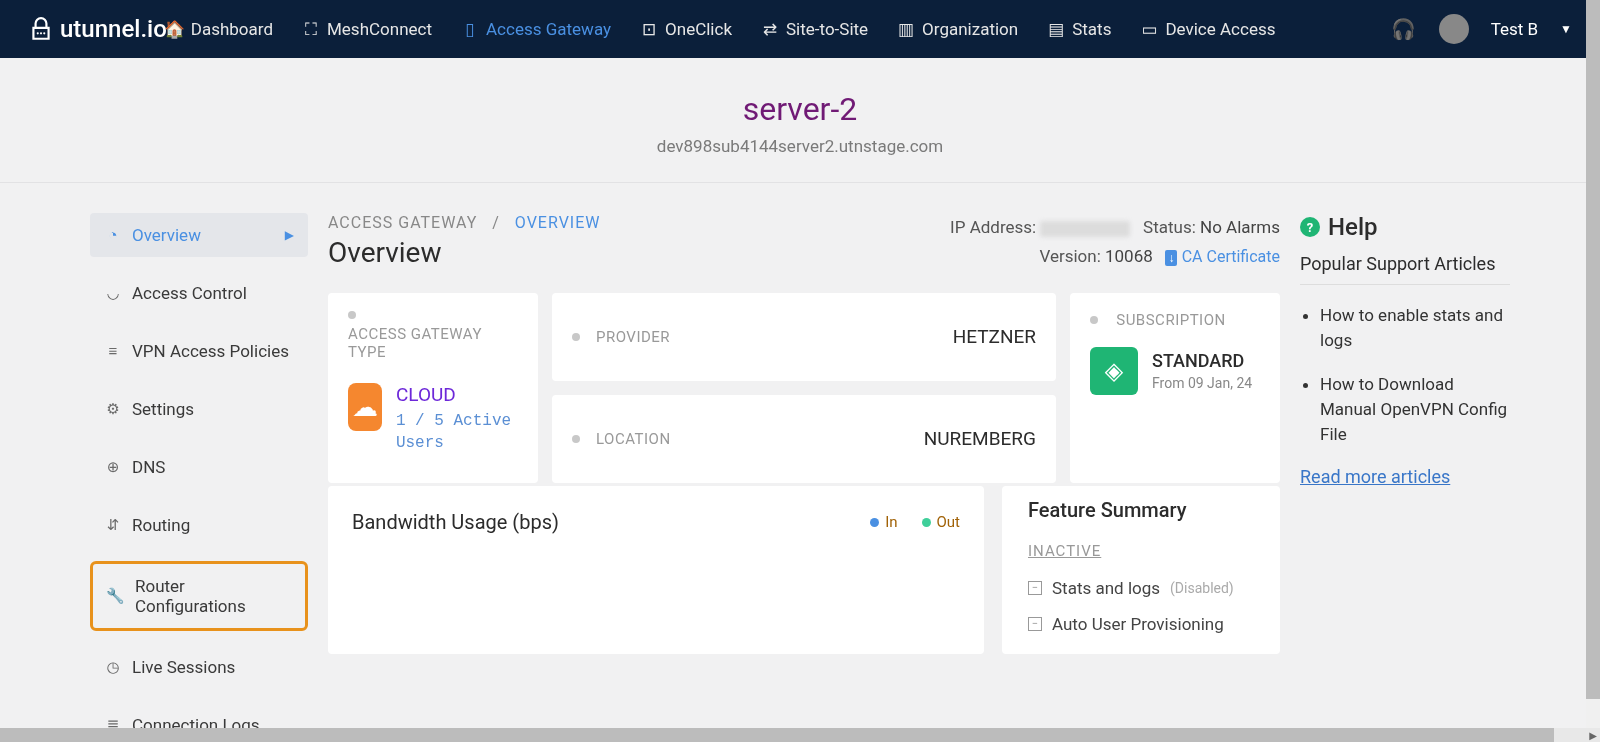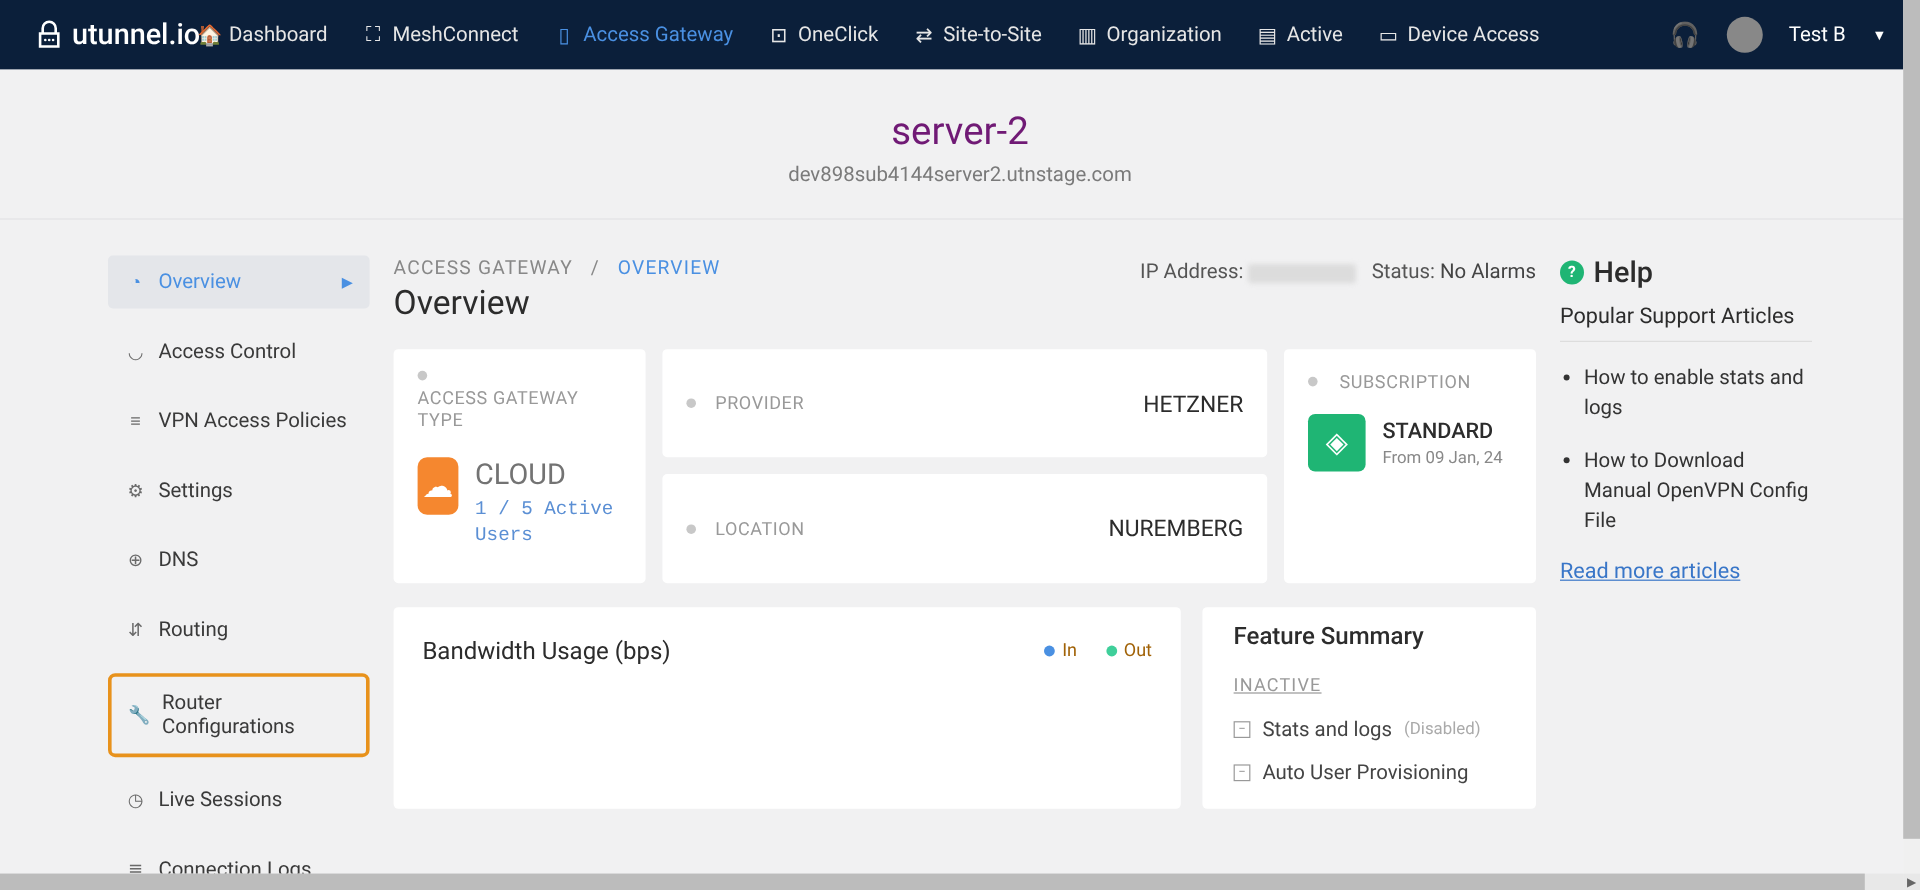--- a/index.html
+++ b/index.html
@@ -47,29 +47,29 @@
 .cards { display:flex; gap:14px; margin-top:22px; }
 .card { background:#fff; border-radius:4px; padding:18px 20px; }
 .card-col { display:flex; flex-direction:column; gap:14px; }
 .card.type { width:210px; padding-bottom:28px; }
 .card.sm { flex:1; display:flex; align-items:center; gap:16px; min-width:0; }
 .card-label { color:#999; font-size:15px; letter-spacing:0.5px; display:flex; align-items:center; gap:7px; }
 .dot { width:8px; height:8px; background:#c8c8c8; border-radius:50%; display:inline-block; }
 .card-value { color:#2c2c2c; font-size:19px; margin-left:auto; white-space:nowrap; }
 .cloud-row { display:flex; gap:14px; margin-top:22px; align-items:flex-start; }
 .cloud-icon { width:48px; height:48px; background:#f5872f; border-radius:8px; display:flex; align-items:center; justify-content:center; color:#fff; font-size:26px; }
-.cloud-name { font-size:24px; color:#737373; margin-bottom:4px; }
+.cloud-name { font-size:19px; color:#6d28d9; margin-bottom:4px; }
 .cloud-sub { color:#5b8fd4; font-size:16px; line-height:1.4;font-family:Liberation Mono, monospace; }
 .diamond-icon { width:48px; height:48px; background:#1fb574; border-radius:6px; display:flex; align-items:center; justify-content:center; color:#fff; font-size:24px; }
 .sub-card { width:210px; }
 .sub-row { display:flex; gap:14px; align-items:center; margin-top:18px; }
 .sub-name { font-size:18px; font-weight:500; }
 .sub-date { font-size:14px; color:#888; margin-top:4px; }
 
-.bottom-row { display:flex; gap:18px; margin-top:20px; }
+.bottom-row { display:flex; gap:18px; margin-top:3px; }
 .chart-card { background:#fff; border-radius:4px; padding:24px; flex:1; }
 .chart-head { display:flex; justify-content:space-between; align-items:center; }
 .chart-title { font-size:20px; font-weight:400; }
 .legend { display:flex; gap:24px; font-size:15px; color:#a16207; }
 .legend-dot { width:9px; height:9px; border-radius:50%; display:inline-block; margin-right:6px; }
 .chart-body { margin-top:18px; position:relative; height:96px; }
 .y-axis { position:absolute; left:0; top:0; bottom:0; width:50px; display:flex; flex-direction:column; justify-content:space-between; text-align:right; font-size:14px; color:#888; }
 .chart-area { position:absolute; left:60px; right:10px; top:5px; bottom:0; }
 .chart-area svg { width:100%; height:100%; }
 
@@ -128,21 +128,21 @@
     <div class="nav-item">
         <span class="nav-icon">⇄</span>
         <span>Site-to-Site</span>
       </div>
     <div class="nav-item">
         <span class="nav-icon">▥</span>
         <span>Organization</span>
       </div>
     <div class="nav-item">
         <span class="nav-icon">▤</span>
-        <span>Active</span>
+        <span>Stats</span>
       </div>
     <div class="nav-item">
         <span class="nav-icon">▭</span>
         <span>Device Access</span>
       </div>
   </div>
   <div class="topbar-right">
     <span class="headset-icon">🎧</span>
     <span class="user-av"></span>
     <span class="user-name">Test B</span>
@@ -207,20 +207,26 @@
           <span class="cur">OVERVIEW</span>
         </div>
         <div class="page-title">Overview</div>
       </div>
       <div class="main-status">
         <div>
           <span class="lbl">IP Address:</span>
           <span class="ip-blur"></span>&nbsp;&nbsp;
           <span class="lbl">Status:</span>
           <span class="val">No Alarms</span>
+        </div>
+        <div>
+          <span class="lbl">Version:</span>
+          <span class="val">10068</span>&nbsp;&nbsp;
+          <span class="dl-icon">↓</span>
+          <span class="ca-link">CA Certificate</span>
         </div>
       </div>
     </div>
 
     <div class="cards">
       <div class="card type">
         <div class="card-label">
             <span class="dot"></span>
           </div>
         <div class="card-label" style="margin-top:6px;">ACCESS GATEWAY TYPE</div>

